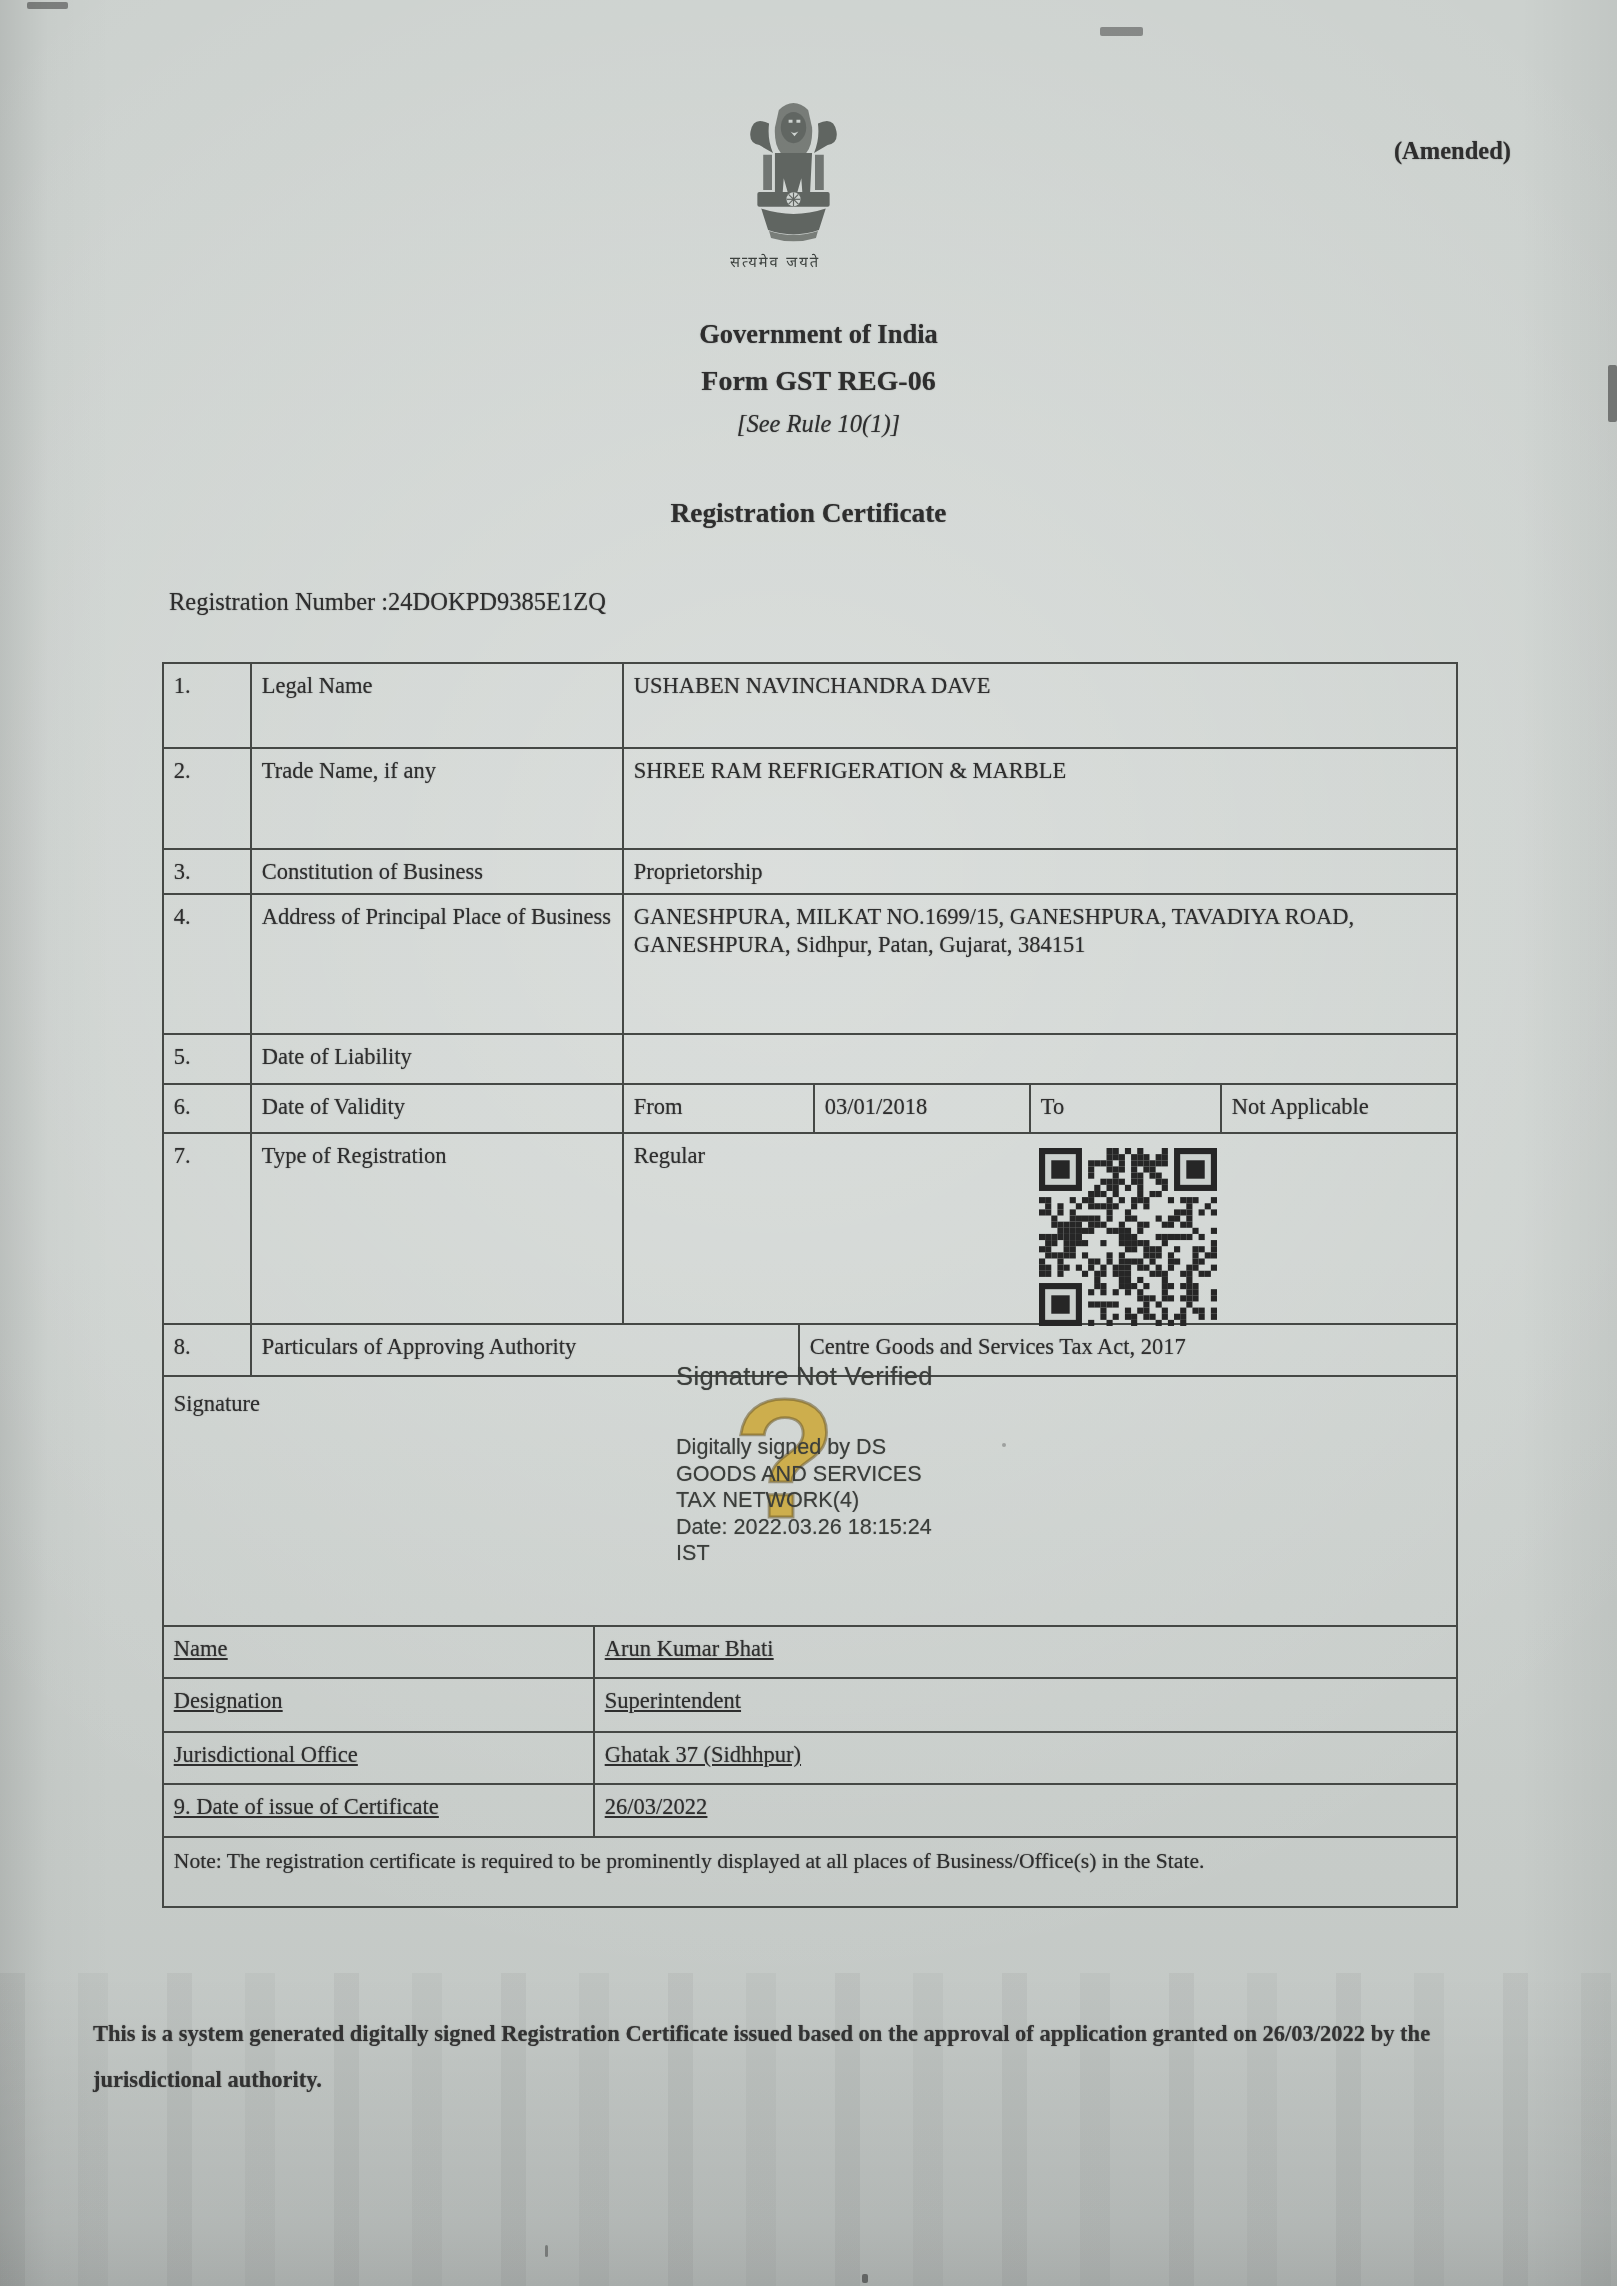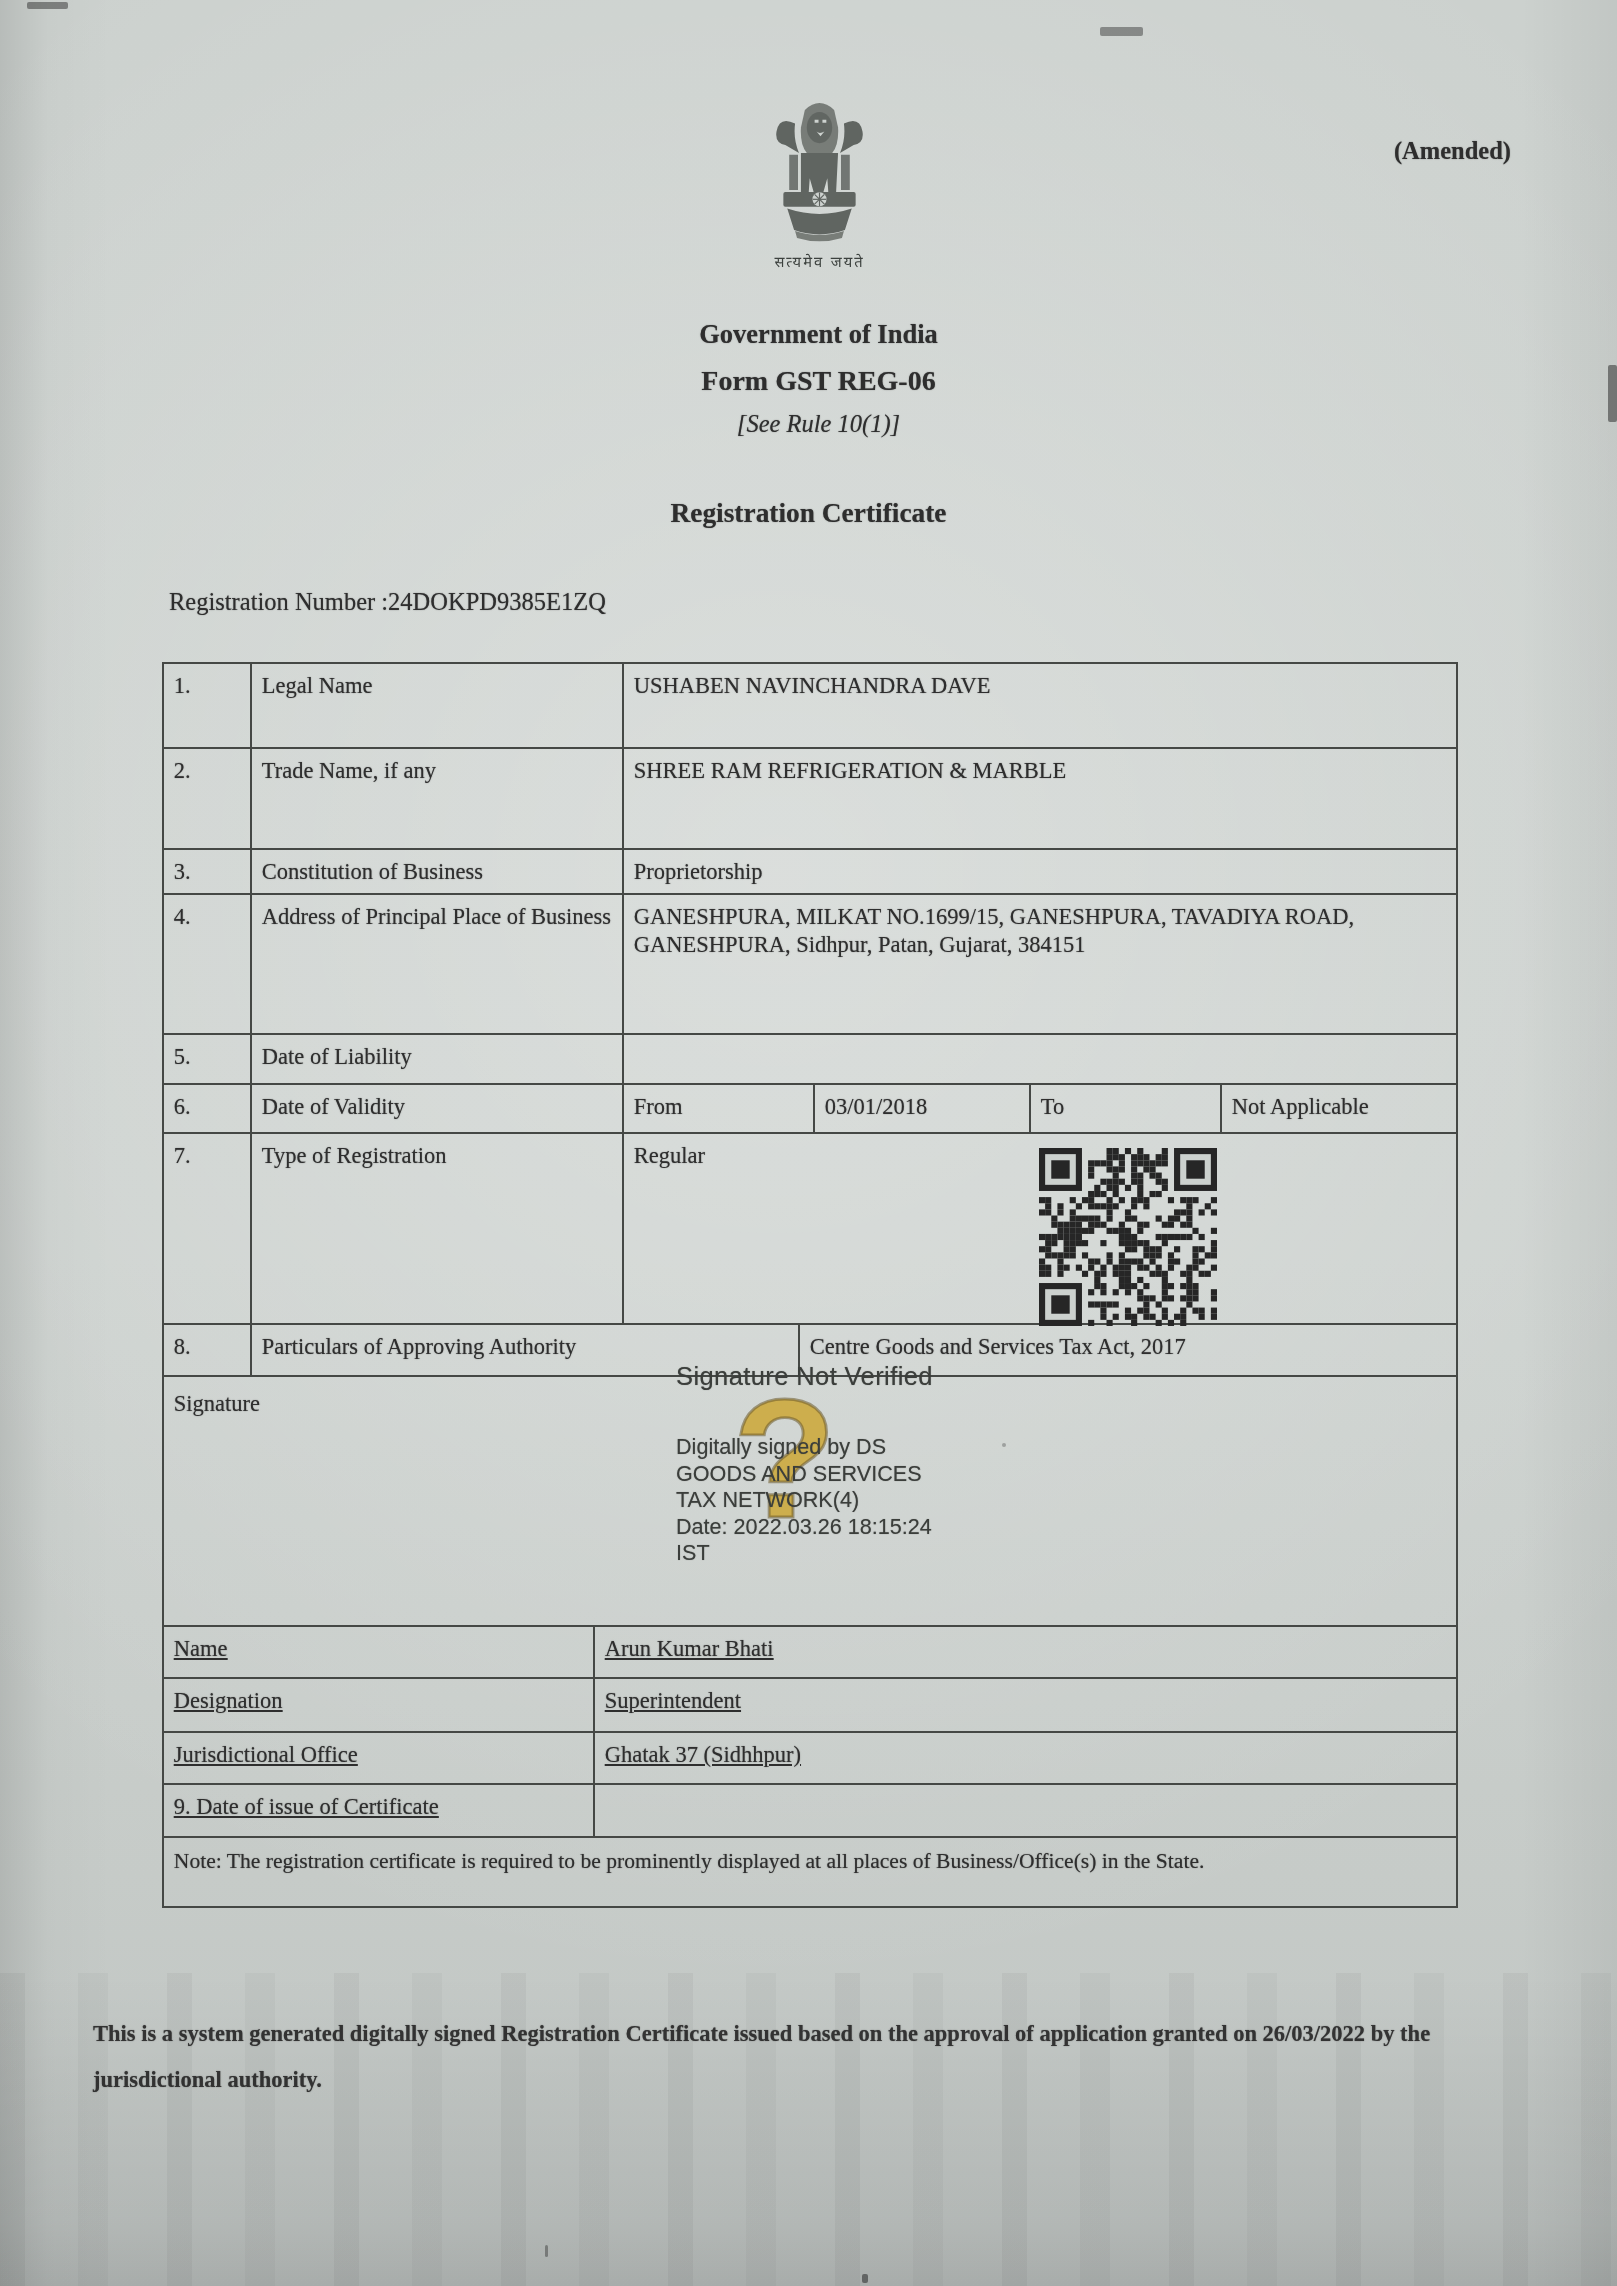--- a/index.html
+++ b/index.html
@@ -22,21 +22,21 @@
     background:
       repeating-linear-gradient(90deg, rgba(0,0,0,.045) 0 25.5px, rgba(0,0,0,0) 25.5px 78px, rgba(0,0,0,.03) 78px 108px, rgba(0,0,0,0) 108px 167px),
       linear-gradient(180deg, rgba(0,0,0,0) 0%, rgba(0,0,0,.07) 80%, rgba(0,0,0,.12) 100%);
     pointer-events:none;
   }
   .blur { text-shadow:0 0 1.2px rgba(45,45,45,.6); }
   .abs { position:absolute; }
 
   .amended { top:137px; right:106px; font-size:24.5px; font-weight:bold; }
 
-  .emblem-wrap { top:98px; left:753px; width:133px; text-align:center; }
+  .emblem-wrap { top:98px; left:730px; width:133px; text-align:left; }
   .emblem-caption { margin-top:3.9px; font-size:14.7px; letter-spacing:2px; color:#3c413e;
                     font-family:"DejaVu Sans", sans-serif; }
 
   .hdr { left:0; width:1637px; text-align:center; }
   .hdr-1 { top:319px; font-size:26.5px; font-weight:bold; }
   .hdr-2 { top:365px; font-size:28px; font-weight:bold; }
   .hdr-3 { top:410px; font-size:24.5px; font-style:italic; }
   .doc-title { top:498px; font-size:27.4px; font-weight:bold; width:1617px; }
 
   .regline { top:588px; left:169px; font-size:24.5px; }
@@ -520,20 +520,21 @@
     <div class="orow o2">
       <div class="cell c-olabel">Designation</div>
       <div class="cell c-val">Superintendent</div>
     </div>
     <div class="orow o3">
       <div class="cell c-olabel">Jurisdictional Office</div>
       <div class="cell c-val">Ghatak 37 (Sidhhpur)</div>
     </div>
     <div class="orow o4">
       <div class="cell c-olabel">9. Date of issue of Certificate</div>
+      <div class="cell c-val">26/03/2022</div>
     </div>
 
     <div class="note-row">
       <div class="note-cell">Note: The registration certificate is required to be prominently displayed at all places of Business/Office(s) in the State.</div>
     </div>
   </div>
 
   <div class="abs stamp">
     <div class="qmark">?</div>
     <div class="stamp-title">Signature Not Verified</div>

